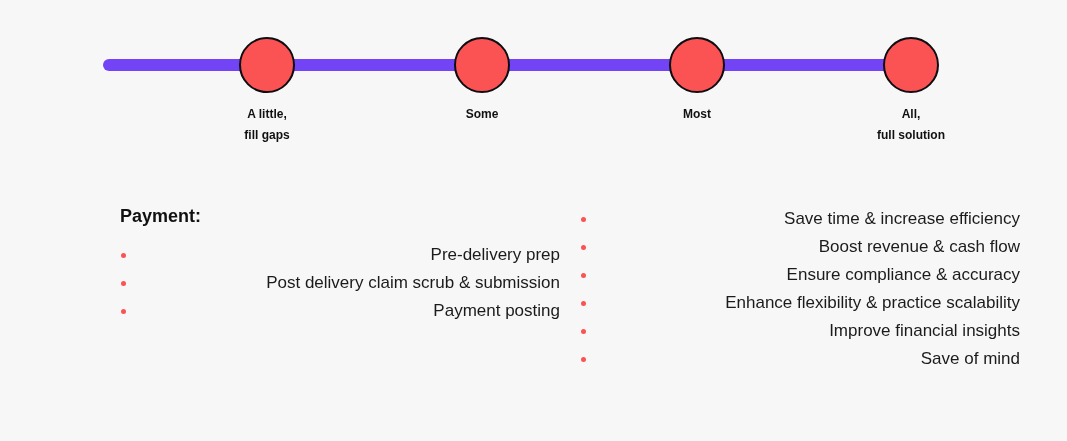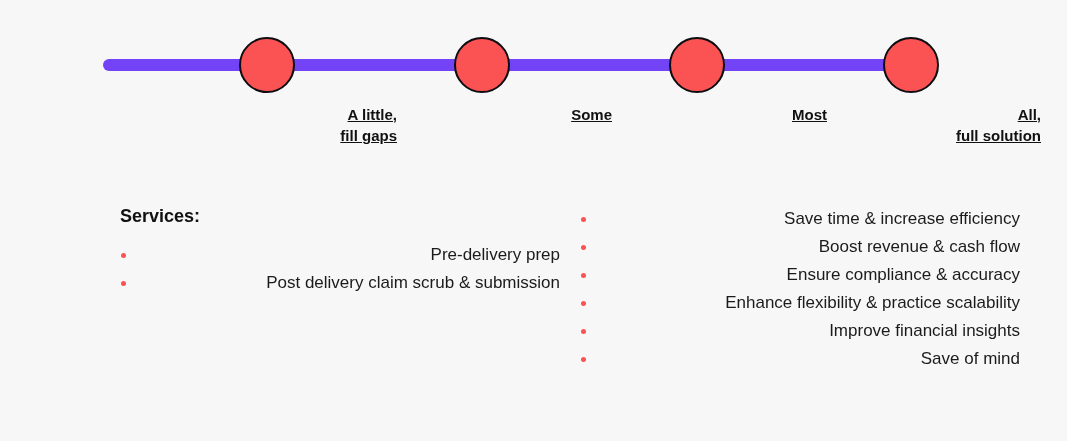--- a/index.html
+++ b/index.html
@@ -45,27 +45,26 @@
     border-radius: 50%;
     background: #fb5353;
     border: 2.5px solid #0d0d12;
   }
 
   .scale-label {
     position: absolute;
     top: 104px;
     width: 260px;
     margin-left: -130px;
-    text-align: right;
-    font-size: 15px;
+    text-align: center;
+    font-size: 12px;
     font-weight: bold;
     line-height: 21px;
     color: #111111;
     white-space: pre-line;
-    text-decoration: underline;
   }
 
   
   #columns {
     position: absolute;
     left: 0;
     top: 205px;
     width: 1067px;
   }
 
@@ -131,29 +130,33 @@
   <div class="scale-label" style="left:482px;">Some</div>
   <div class="scale-label" style="left:697px;">Most</div>
   <div class="scale-label" style="left:911px;">All,
 full solution</div>
 
 </div>
 
 <div id="columns">
 
   <div class="column" id="column-services">
-    <div class="column-heading">Services:</div>
+    <div class="column-heading">Payment:</div>
     <ul class="item-list">
       <li class="list-item">
         <span class="bullet-dot"></span>
         <span class="item-label">Pre-delivery prep</span>
       </li>
       <li class="list-item">
         <span class="bullet-dot"></span>
         <span class="item-label">Post delivery claim scrub &amp; submission</span>
+      </li>
+      <li class="list-item">
+        <span class="bullet-dot"></span>
+        <span class="item-label">Payment posting</span>
       </li>
     </ul>
   </div>
 
   <div class="column" id="column-benefits">
     <ul class="item-list">
       <li class="list-item">
         <span class="bullet-dot"></span>
         <span class="item-label">Save time &amp; increase efficiency</span>
       </li>

